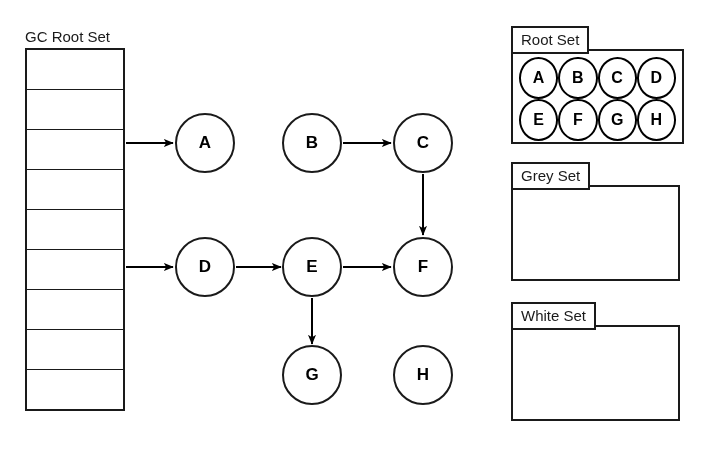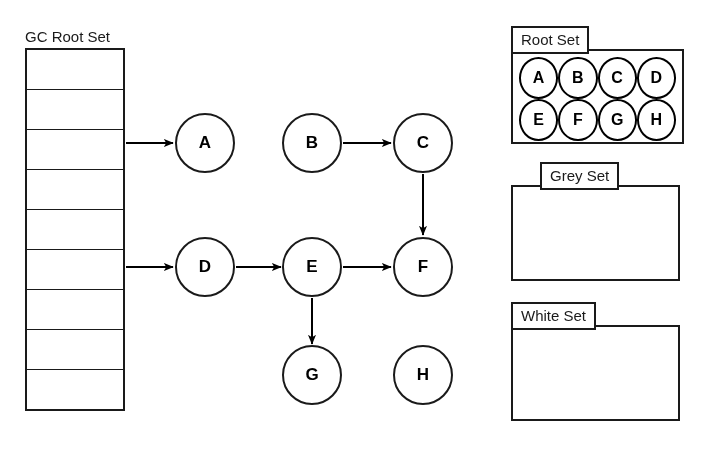--- a/index.html
+++ b/index.html
@@ -198,21 +198,21 @@
           <div class="set-node">E</div>
           <div class="set-node">F</div>
           <div class="set-node">G</div>
           <div class="set-node">H</div>
         </div>
       </div>
     </div>
   </div>
 
   <div class="set-box" style="left:511px; top:162px; width:171px; height:120px;">
-    <div class="set-tab" style="top:0px; left:0px;margin-left:29px;">Grey Set</div>
+    <div class="set-tab" style="top:0px; left:0px;">Grey Set</div>
     <div class="set-body" style="left:0px; top:23px; width:169px; height:96px;">
       <div class="set-items"></div>
     </div>
   </div>
 
   <div class="set-box" style="left:511px; top:302px; width:171px; height:120px;">
     <div class="set-tab" style="top:0px; left:0px;">White Set</div>
     <div class="set-body" style="left:0px; top:23px; width:169px; height:96px;">
       <div class="set-items"></div>
     </div>

